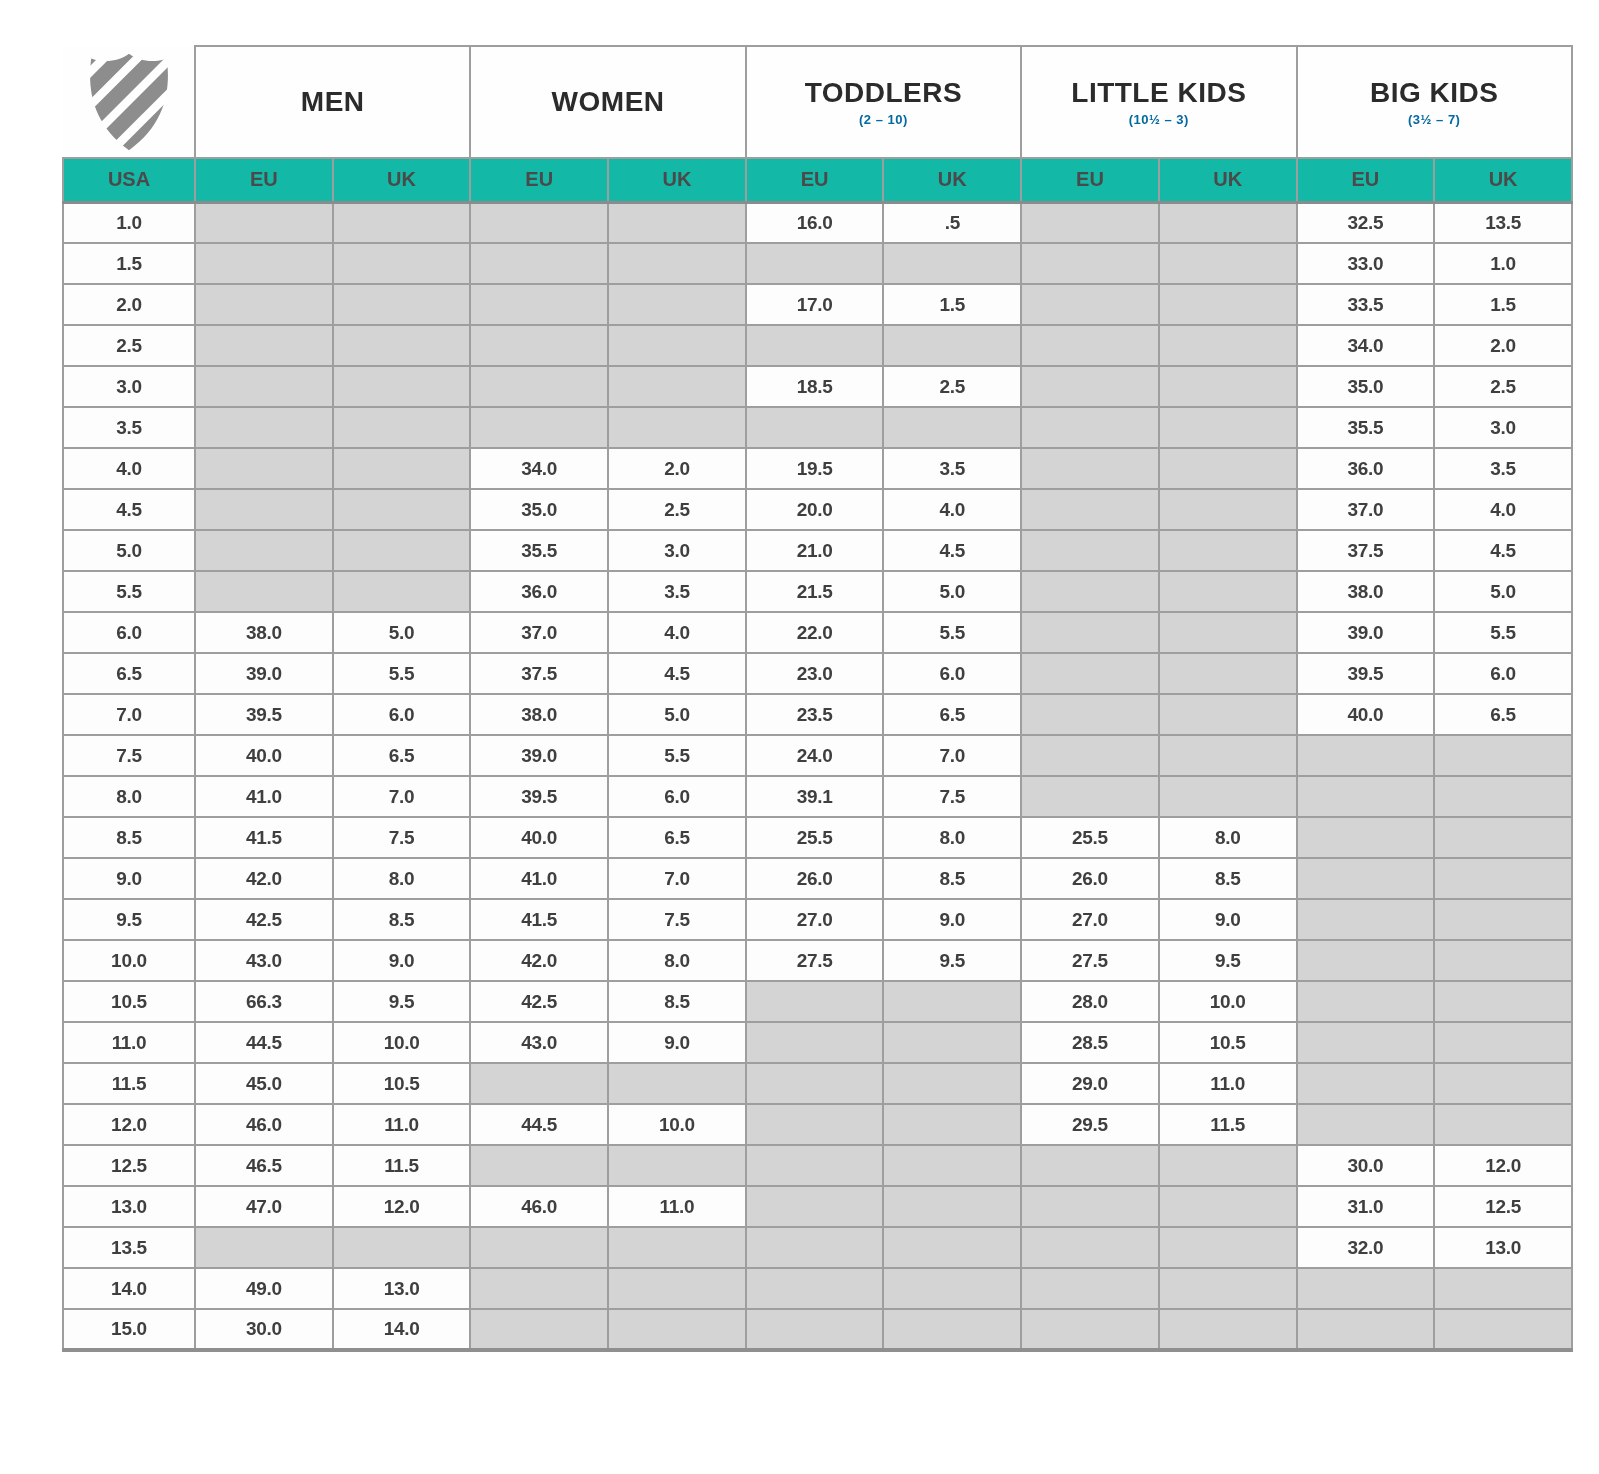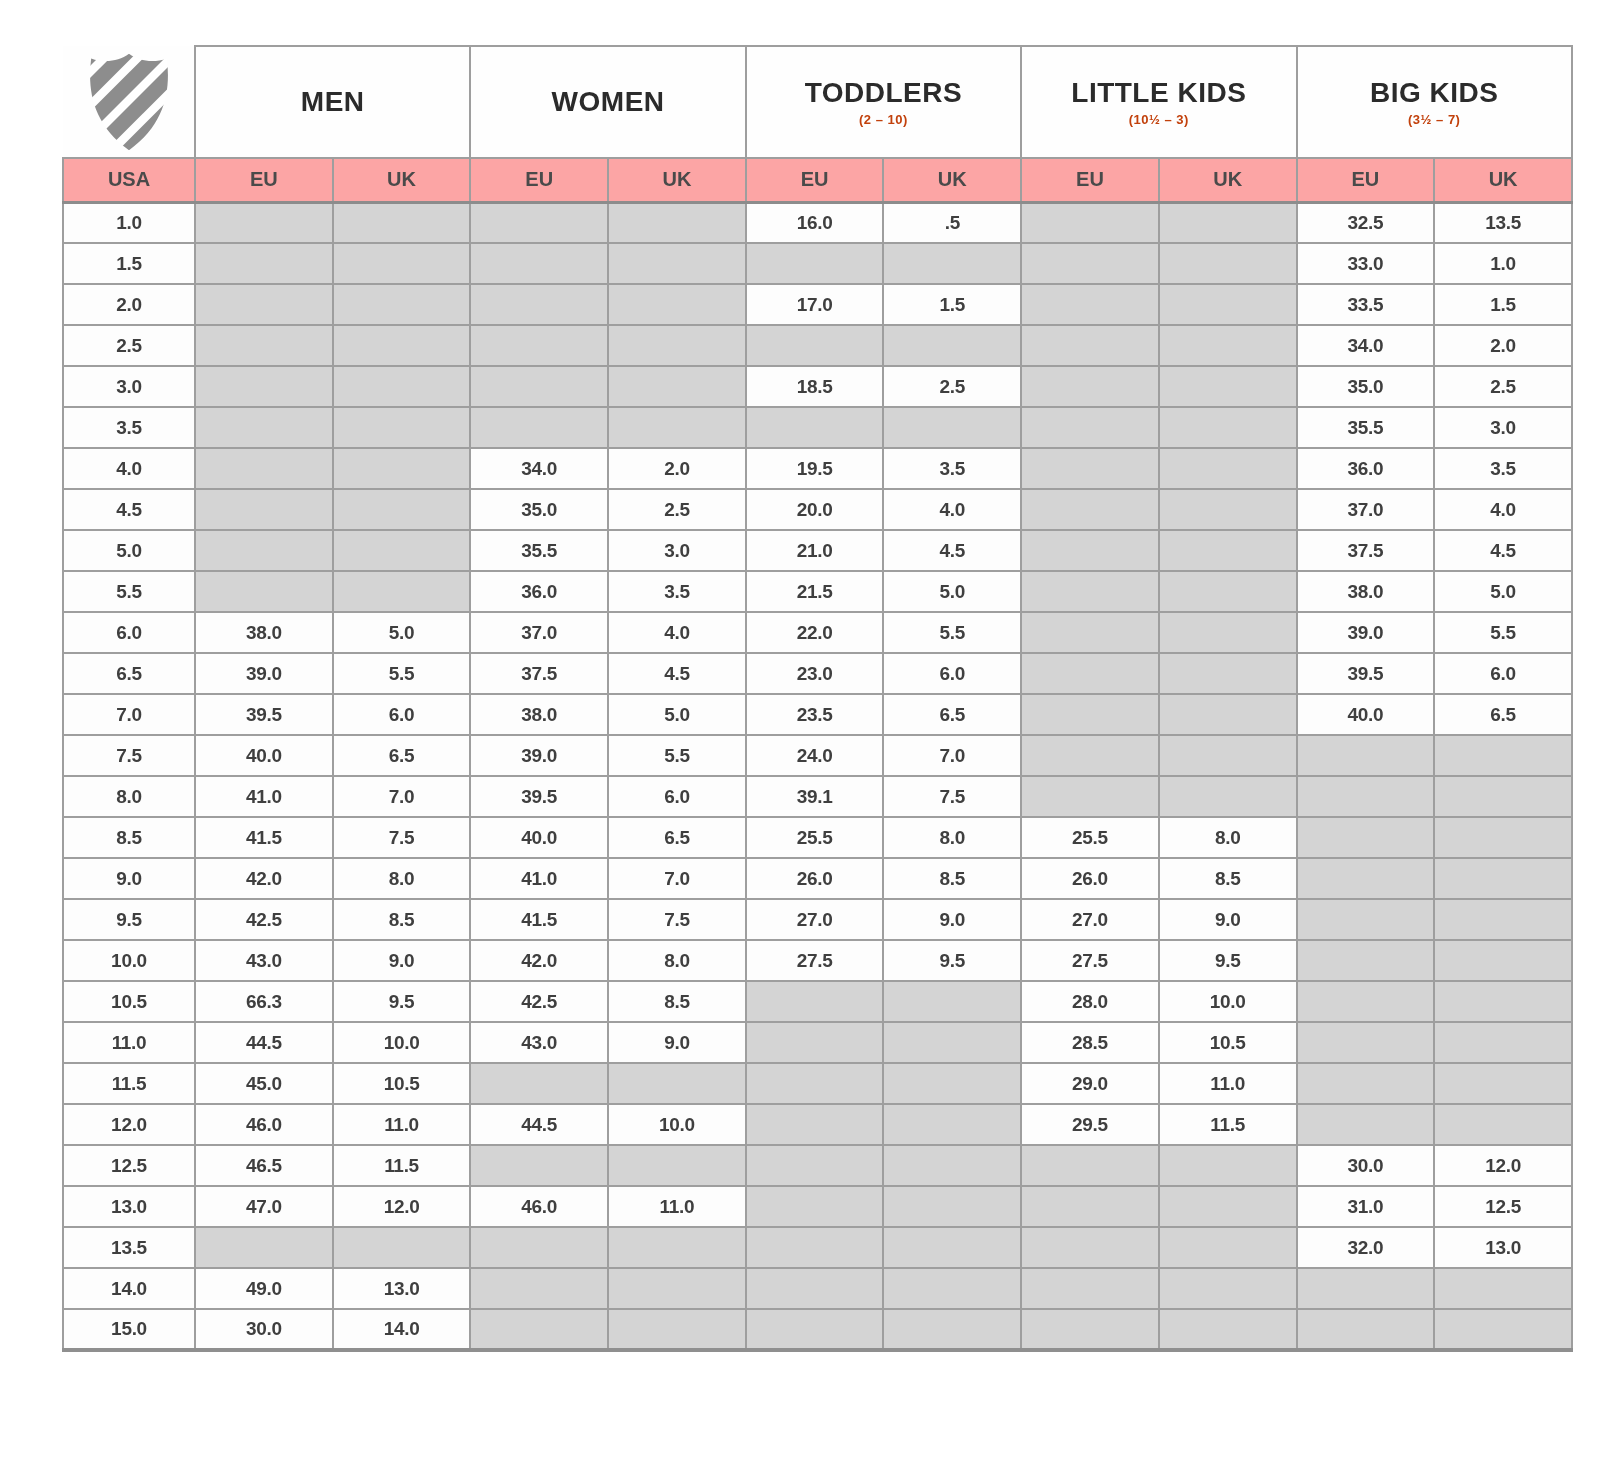--- a/index.html
+++ b/index.html
@@ -41,29 +41,29 @@
     height: 112px;
     background: #fefefe;
     color: #2b2b2b;
     font-size: 28px;
     font-weight: 700;
     letter-spacing: 0.5px;
   }
   .grp-sub {
     font-size: 13px;
     font-weight: 700;
-    color: #c2410c;
+    color: #0369a1;
     letter-spacing: 0.5px;
     margin-top: 3px;
   }
   .grp-sub:empty { display: none; }
   
   tr.sub-row th {
     height: 44px;
-    background: #fca5a5;
+    background: #14b8a6;
     color: #4a4a4a;
     font-size: 20px;
     font-weight: 700;
     border-bottom: 3px solid #8c8c8c;
   }
   
   tbody td {
     height: 41px;
     font-size: 19px;
     font-weight: 700;

